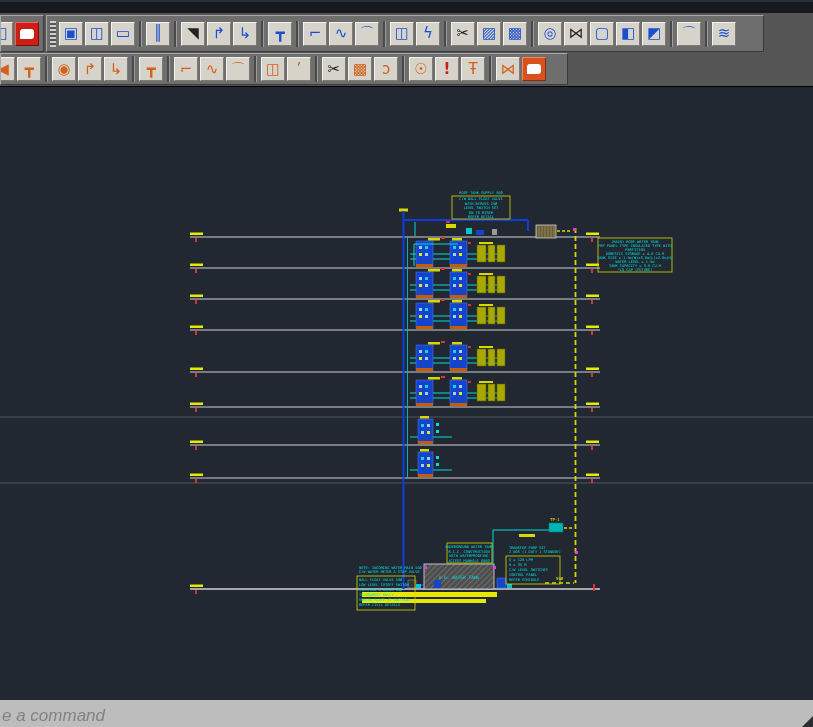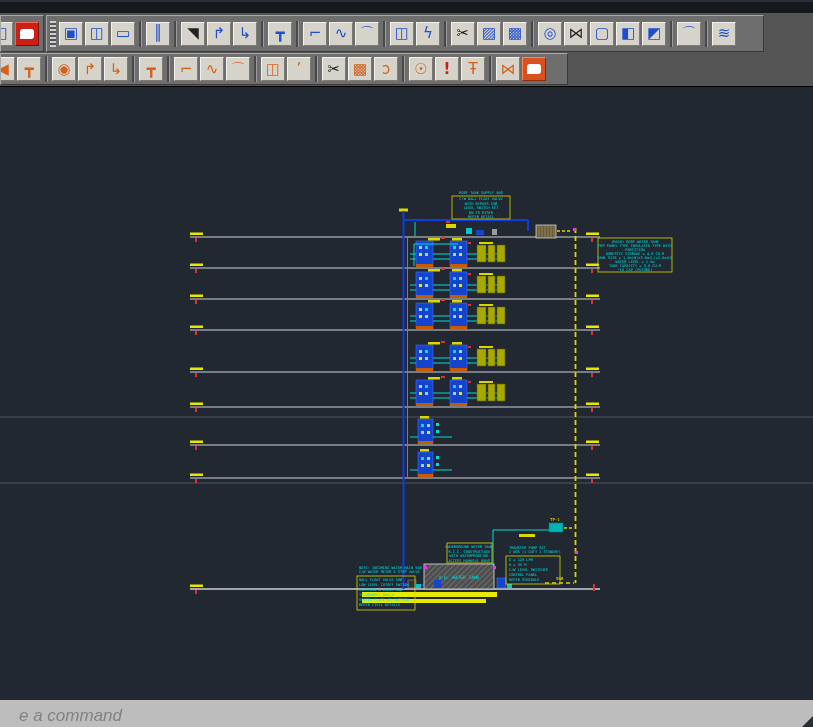--- a/index.html
+++ b/index.html
@@ -47,21 +47,21 @@
     background:#494949;border-right:1px solid #9c9c9c;}
   
   .canvas{position:absolute;left:0;top:86px;width:813px;height:614px;background:#212831;border-top:1px solid #000;box-sizing:border-box;}
   .canvas svg{display:block;}
   text{font-family:"DejaVu Sans Mono",monospace;}
   .tcyan{fill:#00e0e0;font-size:3.6px;}
   .tyel{fill:#e8e800;font-size:4px;}
   .tlabel{fill:#00e0e0;font-size:4.5px;}
   
   .cmdbar{position:absolute;left:0;top:700px;width:813px;height:27px;background:#bdbdbd;overflow:hidden;cursor:text;}
-  .cmdtext{position:absolute;left:19px;top:6px;font-style:italic;font-size:17px;color:#828282;white-space:nowrap;}
+  .cmdtext{position:absolute;left:2px;top:6px;font-style:italic;font-size:17px;color:#828282;white-space:nowrap;}
   .grip{position:absolute;right:0;bottom:0;width:0;height:0;
     border-left:11px solid transparent;border-bottom:11px solid #2a2e33;}
 </style>
 </head>
 <body>
 
 <div class="titlebar"></div>
 
 <div class="toolbars">
   <div class="tb-row row1">

